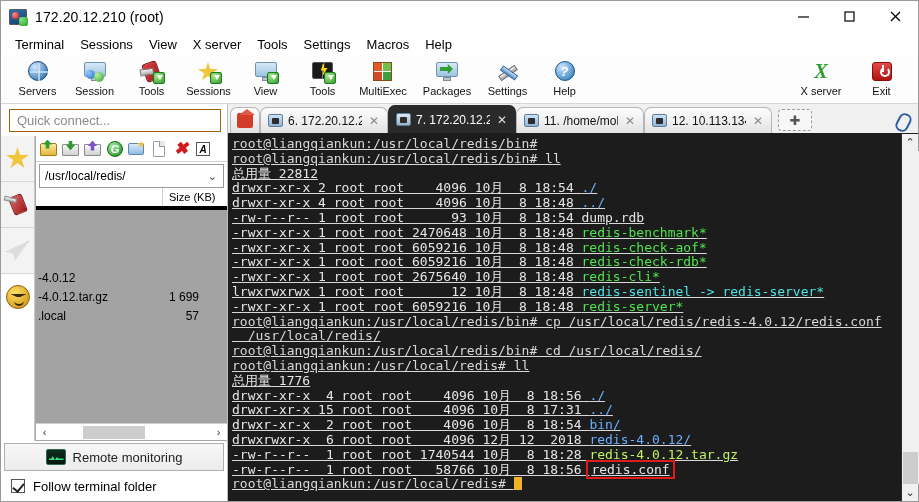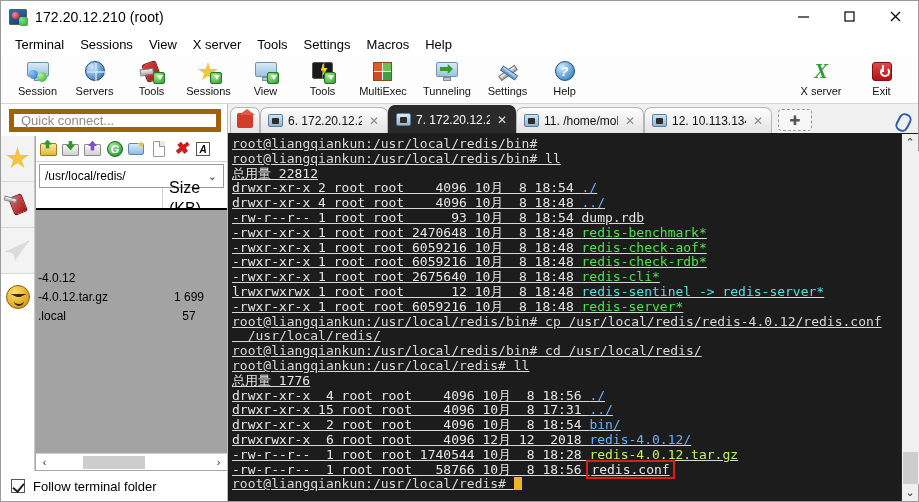--- a/index.html
+++ b/index.html
@@ -153,21 +153,21 @@
   .exitbox::before{content:"";position:absolute;left:9px;top:2px;width:2px;height:7px;background:#fff;z-index:2;}
 
   
   #main { flex: 1 1 auto; display: flex; min-height: 0; background:#fff; }
 
   
   #left { width: 227px; flex: 0 0 227px; display: flex; flex-direction: column;
           background:#fff; border-right:1px solid #bdbdbd; }
   #quickconnect {
     margin: 5px 6px 4px 8px; height: 23px;
-    border: 5px solid #a16207; background:#fff;
+    border: 1px solid #a16207; background:#fff;
     display:flex;align-items:center;padding-left:7px;
     color:#8a8a8a;font-size:13px;
   }
   #sftp-wrap { flex:1 1 auto; display:flex; min-height:0; }
   #icon-strip { width:34px; flex:0 0 34px; background:#fff;
     border-right:1px solid #c8c8c8; display:flex; flex-direction:column; }
   .strip-btn { height:46px; display:flex;align-items:center;justify-content:center;
     border-bottom:1px solid #d8d8d8; background:#f3f3f3;}
   .strip-btn.plain{background:#fff;border-bottom:none;}
   .sbar-star{width:24px;height:23px;background:#f2c63c;
@@ -218,28 +218,28 @@
     font-size:17px;line-height:13px;font-weight:bold;text-align:center;font-family:"Liberation Sans",sans-serif;}
   .abox{position:absolute;left:2px;top:2px;width:14px;height:14px;border:1px solid #555;
     background:#fff;font-size:10px;line-height:13px;text-align:center;font-weight:bold;}
 
   #path-row { height:24px; flex:0 0 24px; margin:2px 3px 0 3px;
     border:1px solid #9a9a9a; background:#fff; display:flex;align-items:center;
     padding-left:5px; font-size:12px;}
   #path-row .chev { margin-left:auto;margin-right:6px;color:#444;font-size:11px;}
 
   #col-header { height:22px; flex:0 0 22px; display:flex; align-items:center;
-    border-bottom:2px solid #000000; background:#fff; font-size:16px;}
+    border-bottom:4px solid #000000; background:#fff; font-size:11px;}
   #col-header .c-name{flex:1 1 auto;border-right:1px solid #d0d0d0;height:100%;}
   #col-header .c-size{width:64px;flex:0 0 64px;padding-left:6px;line-height:21px;}
 
   #file-list{flex:1 1 auto;overflow:hidden;background:#a3a3a3;position:relative;}
   .frow{height:19px;display:flex;align-items:center;font-size:12px;padding-left:2px;}
   .frow .fn{flex:1 1 auto;white-space:nowrap;overflow:hidden;}
-  .frow .fs{width:64px;flex:0 0 64px;text-align:center;padding-right:12px;}
+  .frow .fs{width:64px;flex:0 0 64px;text-align:right;padding-right:28px;}
 
   #hscroll{height:17px;flex:0 0 17px;display:flex;align-items:center;
     border-top:1px solid #d0d0d0;background:#fff;}
   #hscroll .arw{width:17px;text-align:center;font-size:11px;color:#333;}
   #hscroll .trough{flex:1 1 auto;height:13px;background:#fff;position:relative;}
   #hscroll .thumb{position:absolute;left:30px;top:0;width:62px;height:13px;background:#cdcdcd;}
 
   #remote-mon{height:28px;flex:0 0 28px;margin:2px 3px 0 3px;border:1px solid #b0b0b0;
     background:linear-gradient(#f7f7f7,#ececec);display:flex;align-items:center;justify-content:center;gap:7px;}
   .rm-ico{width:20px;height:16px;background:linear-gradient(#0d2b1f,#07170f);
@@ -336,33 +336,33 @@
     <div class="menu-item">Tools</div>
     <div class="menu-item">Settings</div>
     <div class="menu-item">Macros</div>
     <div class="menu-item">Help</div>
   </div>
 
   <div id="toolbar">
 
     <div class="tb-btn">
       <div class="tb-icon">
+          <i class="globe"></i>
+        </div>
+      <div class="tb-label">Servers</div>
+    </div>
+
+    <div class="tb-btn">
+      <div class="tb-icon">
         <i class="mon"></i>
           <i class="mon-stand"></i>
           <i class="dot-blue"></i>
           <i class="dot-green"></i>
       </div>
       <div class="tb-label">Session</div>
-    </div>
-
-    <div class="tb-btn">
-      <div class="tb-icon">
-          <i class="globe"></i>
-        </div>
-      <div class="tb-label">Servers</div>
     </div>
 
     <div class="tb-btn">
       <div class="tb-icon">
           <i class="knife"></i>
           <i class="arr-green"></i>
         </div>
       <div class="tb-label">Tools</div>
     </div>
 
@@ -403,21 +403,21 @@
       </div>
       <div class="tb-label">MultiExec</div>
     </div>
 
     <div class="tb-btn wide">
       <div class="tb-icon">
         <i class="mon"></i>
           <i class="mon-stand"></i>
           <i class="tunnel-arrow"></i>
       </div>
-      <div class="tb-label">Tunneling</div>
+      <div class="tb-label">Packages</div>
     </div>
 
 
     <div class="tb-btn">
       <div class="tb-icon">
           <i class="wrench"></i>
         </div>
       <div class="tb-label">Settings</div>
     </div>
 
@@ -533,20 +533,24 @@
             <span class="arw">‹</span>
             <span class="trough">
               <i class="thumb"></i>
             </span>
             <span class="arw">›</span>
           </div>
 
         </div>
       </div>
 
+      <div id="remote-mon">
+        <span class="rm-ico"></span>
+        <span class="rm-label">Remote monitoring</span>
+      </div>
 
       <div id="follow-row">
         <span class="cbox"></span>
         <span class="fl">Follow terminal folder</span>
       </div>
     </div>
 
     <div id="right">
 
       <div id="tabbar">

